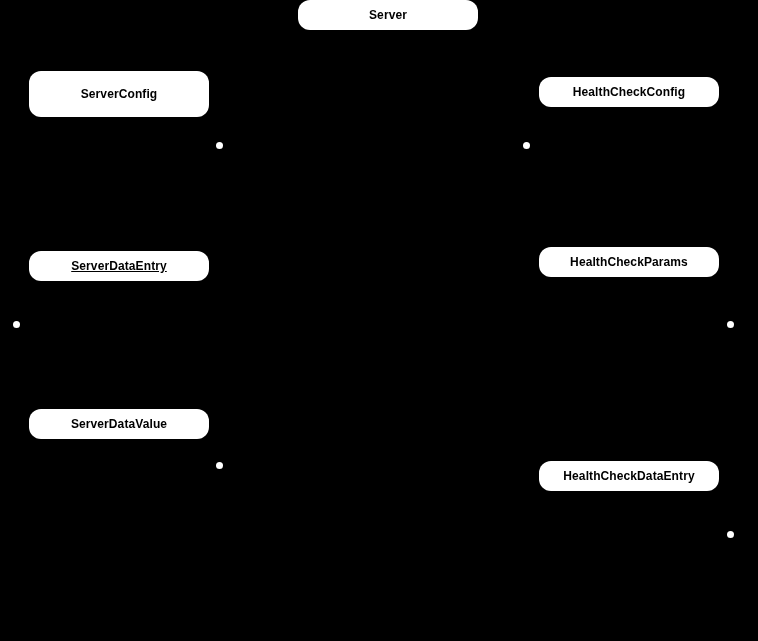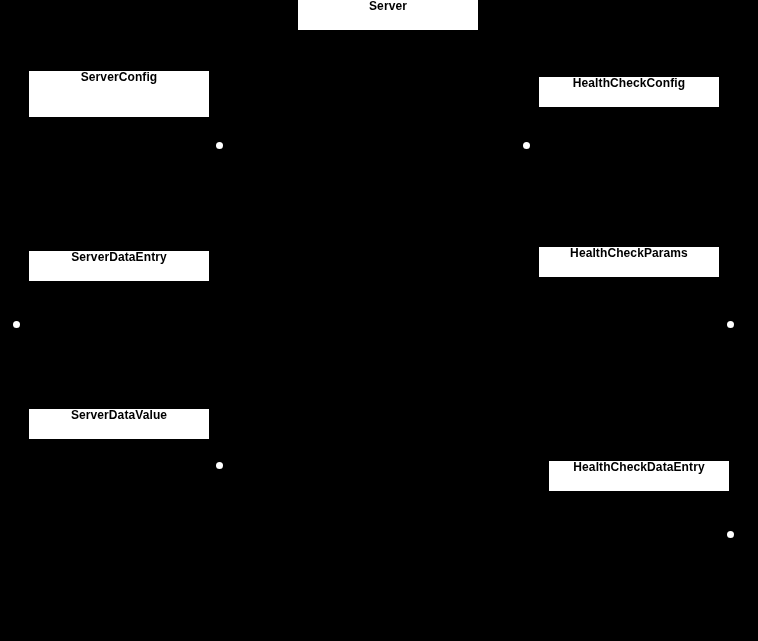--- a/index.html
+++ b/index.html
@@ -14,22 +14,23 @@
     height: 641px;
     background: #000000;
     overflow: hidden;
     font-family: "Liberation Sans", sans-serif;
   }
   .class-box {
     position: absolute;
     background: #ffffff;
     box-sizing: border-box;
     display: flex;
-    align-items: flex-start;
+    align-items: center;
     justify-content: center;
+    border-radius: 12px;
   }
   .class-box .class-title {
     color: #000000;
     font-family: "Liberation Sans", sans-serif;
     font-size: 12px;
     font-weight: bold;
     line-height: 1;
     letter-spacing: 0.1px;
     white-space: nowrap;
     text-align: center;
@@ -52,33 +53,33 @@
   </div>
 
   <div class="class-box" style="left:29px; top:71px; width:180px; height:46px;">
     <span class="class-title">ServerConfig</span>
   </div>
 
   <div class="class-box" style="left:539px; top:77px; width:180px; height:30px;">
     <span class="class-title">HealthCheckConfig</span>
   </div>
 
-  <div class="class-box" style="left:29px; top:251px; width:180px; height:30px;">
+  <div class="class-box" style="left:29px; top:251px; width:180px; height:30px;text-decoration:underline;">
     <span class="class-title">ServerDataEntry</span>
   </div>
 
   <div class="class-box" style="left:539px; top:247px; width:180px; height:30px;">
     <span class="class-title">HealthCheckParams</span>
   </div>
 
   <div class="class-box" style="left:29px; top:409px; width:180px; height:30px;">
     <span class="class-title">ServerDataValue</span>
   </div>
 
-  <div class="class-box" style="left:539px; top:461px; width:180px; height:30px;margin-left:10px;">
+  <div class="class-box" style="left:539px; top:461px; width:180px; height:30px;">
     <span class="class-title">HealthCheckDataEntry</span>
   </div>
 
   <div class="edge-marker" style="left:216px; top:142px;"></div>
   <div class="edge-marker" style="left:523px; top:142px;"></div>
   <div class="edge-marker" style="left:13px; top:321px;"></div>
   <div class="edge-marker" style="left:727px; top:321px;"></div>
   <div class="edge-marker" style="left:216px; top:462px;"></div>
   <div class="edge-marker" style="left:727px; top:531px;"></div>
 

